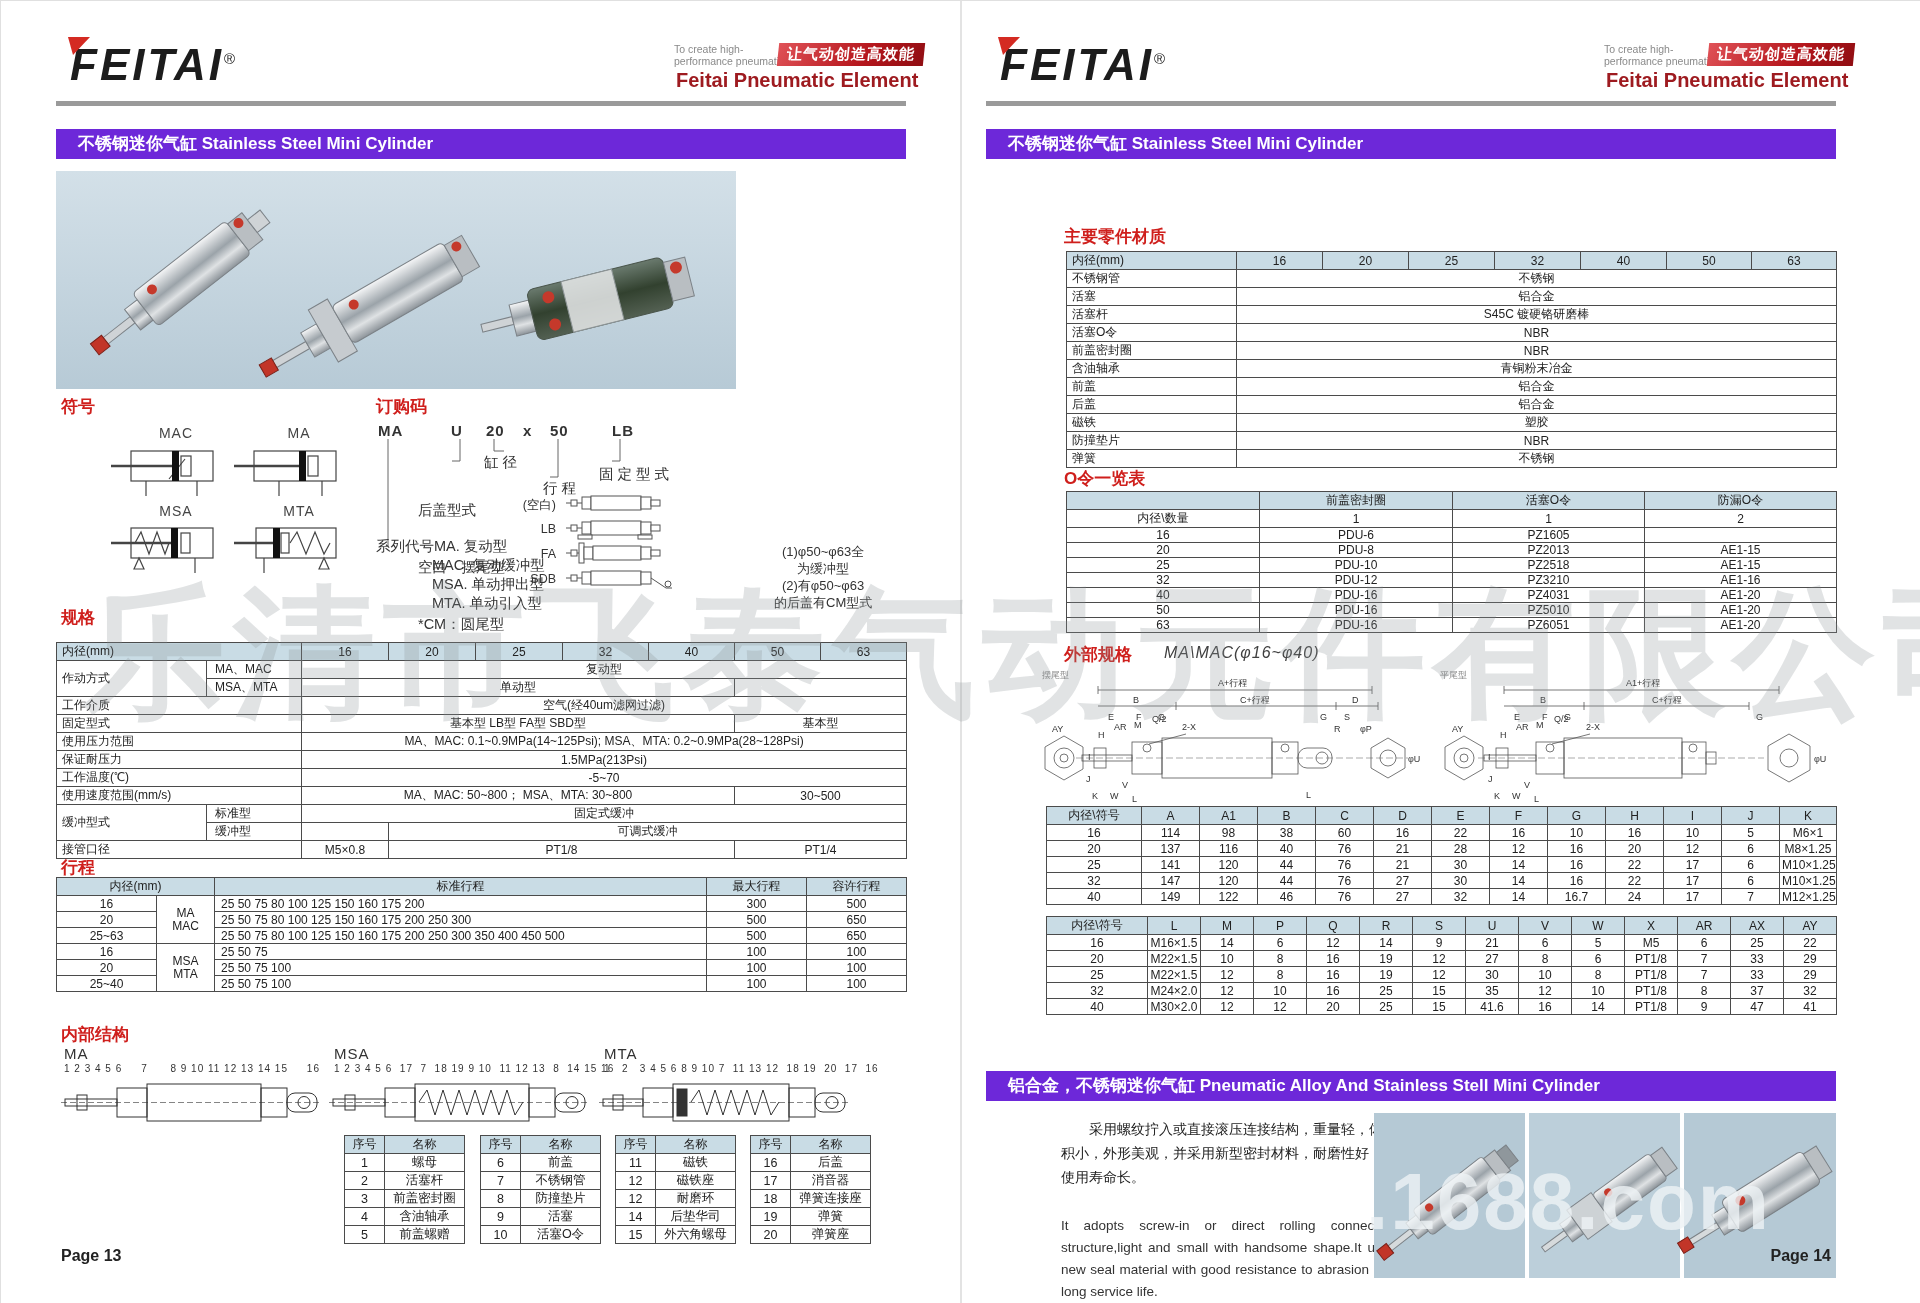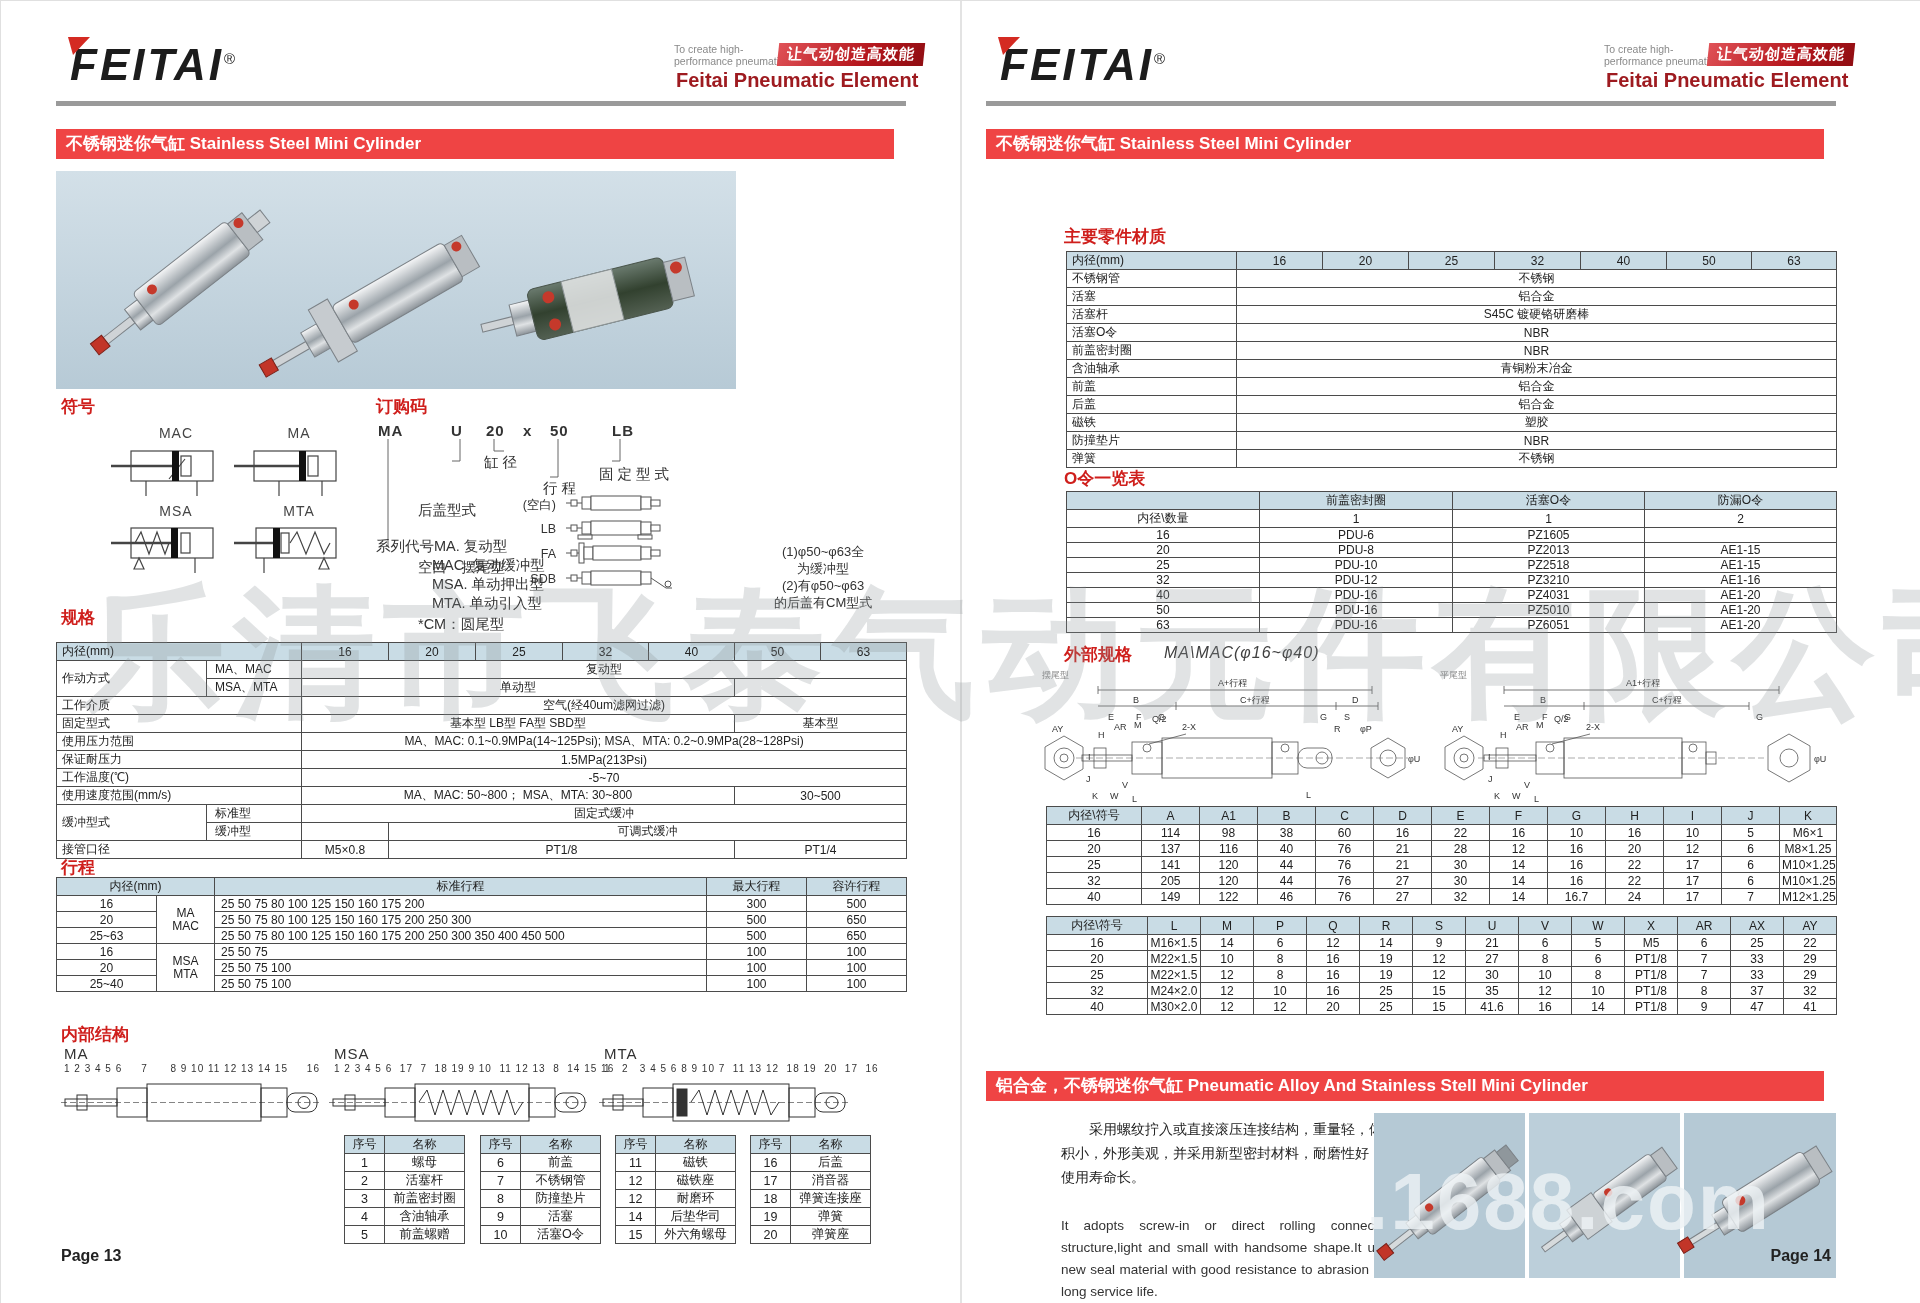--- a/index.html
+++ b/index.html
@@ -10,21 +10,21 @@
   .abs{position:absolute;}
   .page-divider{position:absolute;left:959px;top:0;width:2px;height:1303px;background:#e3e3e3;}
   
   .logo{font-size:44px;font-weight:900;font-style:italic;letter-spacing:3px;color:#1c1c1c;line-height:48px;}
   .logo sup{font-size:15px;font-style:normal;font-weight:400;}
   .logo-tri{position:absolute;left:-4px;top:2px;}
   .tagline{font-size:10.5px;color:#8a8a8a;line-height:12px;text-align:left;}
   .badge{background:linear-gradient(120deg,#e05257 0%,#b5161c 60%,#8f0d12 100%);color:#fff;font-size:15px;font-weight:bold;padding:2px 9px;transform:skewX(-6deg);letter-spacing:1px;white-space:nowrap;}
   .brand{font-size:20px;font-weight:bold;color:#9e1b20;white-space:nowrap;}
   .hrule{background:#9a9a9a;height:5px;width:850px;}
-  .titlebar{background:#ef4444;color:#ffffff;font-weight:bold;font-size:17px;line-height:30px;height:30px;width:828px;padding-left:10px;}
+  .titlebar{background:#6d28d9;color:#ffffff;font-weight:bold;font-size:17px;line-height:30px;height:30px;width:828px;padding-left:22px;}
   .red-head{color:#cf1f1c;font-weight:bold;font-size:17px;}
   .page-no{font-weight:bold;font-size:16px;color:#222;}
   
   table{border-collapse:collapse;table-layout:fixed;background:#fff;}
   td,th{border:1px solid #4b4b4b;font-size:12px;padding:0 2px;text-align:center;overflow:hidden;white-space:nowrap;color:#222;}
   th{background:#c9dce5;font-weight:normal;}
   td{height:15px;}
   .lab{text-align:left;padding-left:5px;}
   .lab2{text-align:left;padding-left:8px;}
   .left{text-align:left;padding-left:6px;}
@@ -911,21 +911,21 @@
             <td>30</td>
             <td>14</td>
             <td>16</td>
             <td>22</td>
             <td>17</td>
             <td>6</td>
             <td>M10×1.25</td>
           </tr>
           <tr>
             <td>32</td>
-            <td>205</td>
+            <td>147</td>
             <td>120</td>
             <td>44</td>
             <td>76</td>
             <td>27</td>
             <td>30</td>
             <td>14</td>
             <td>16</td>
             <td>22</td>
             <td>17</td>
             <td>6</td>

